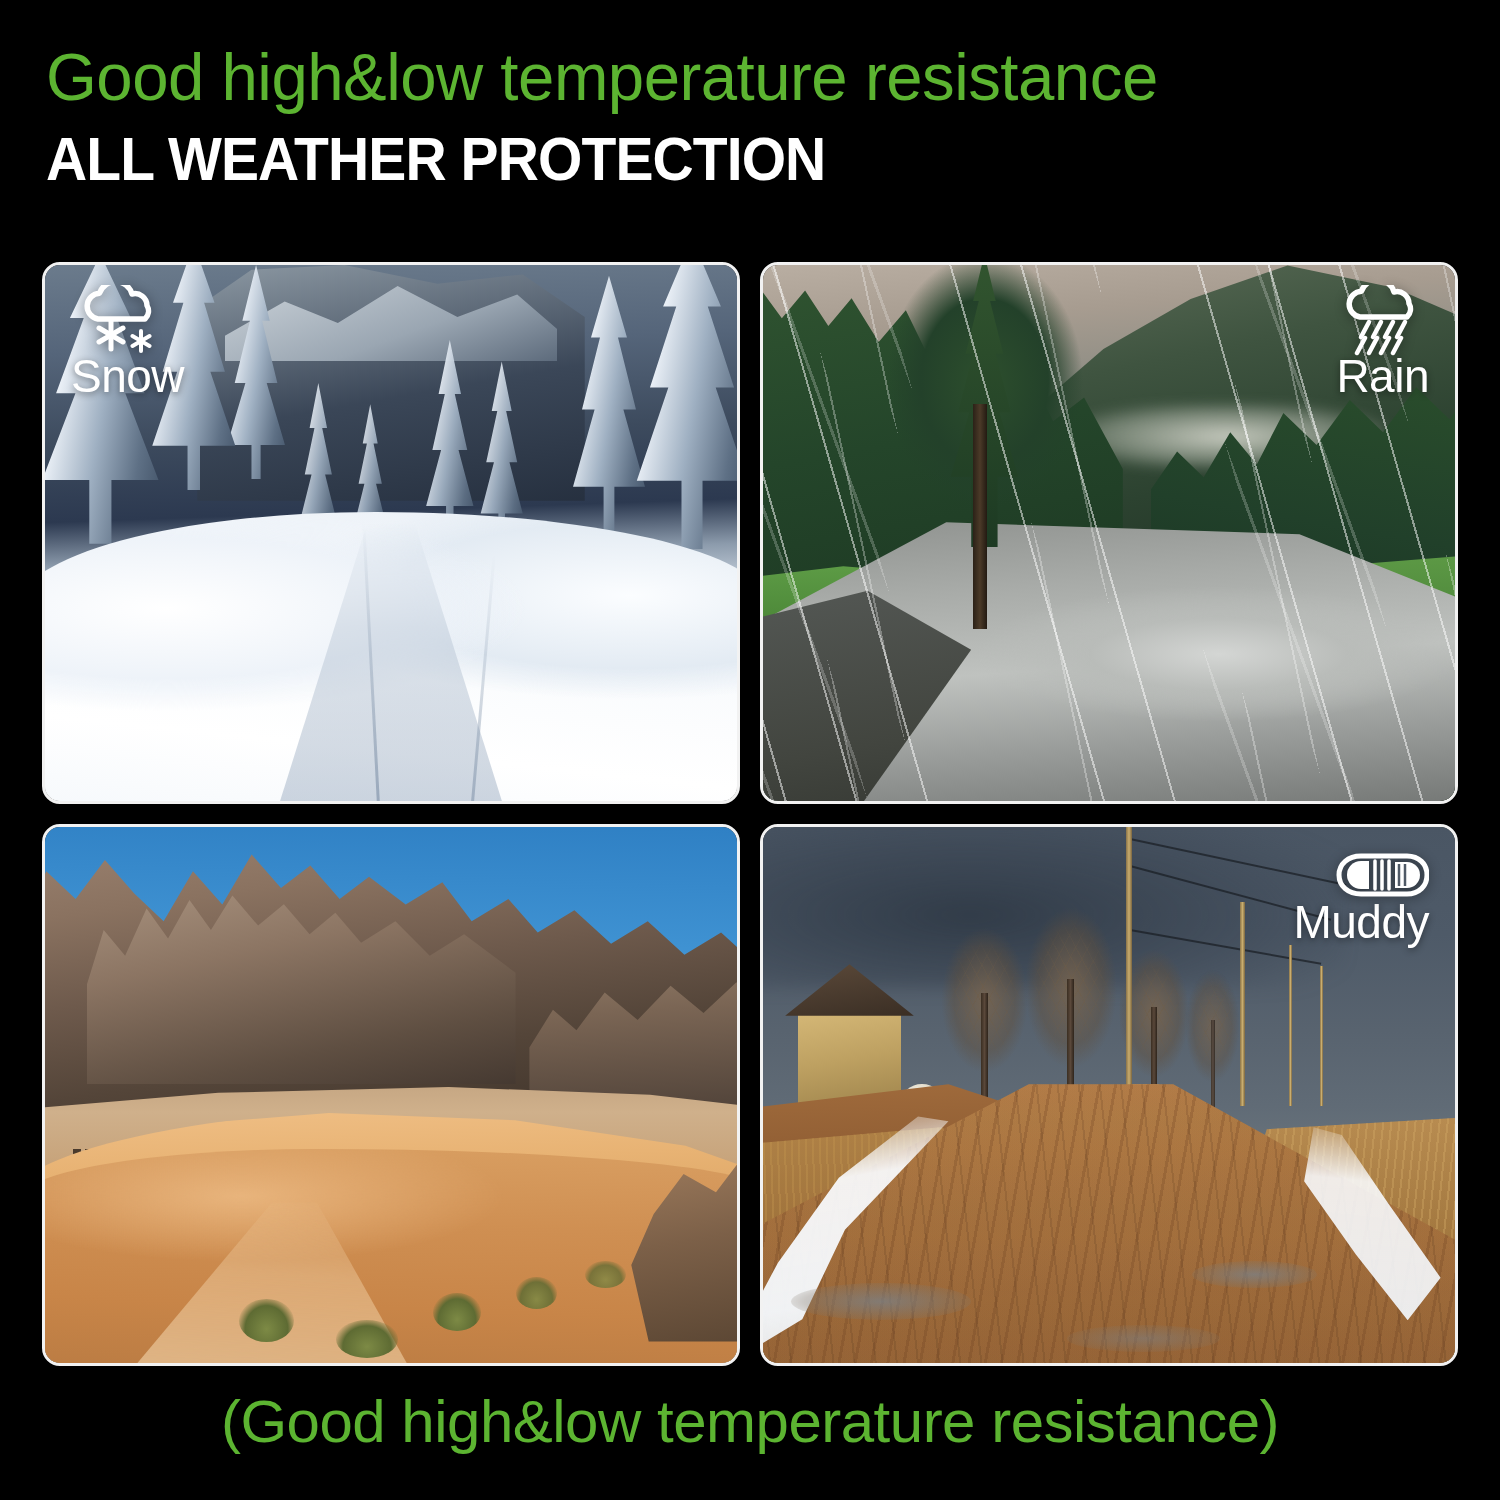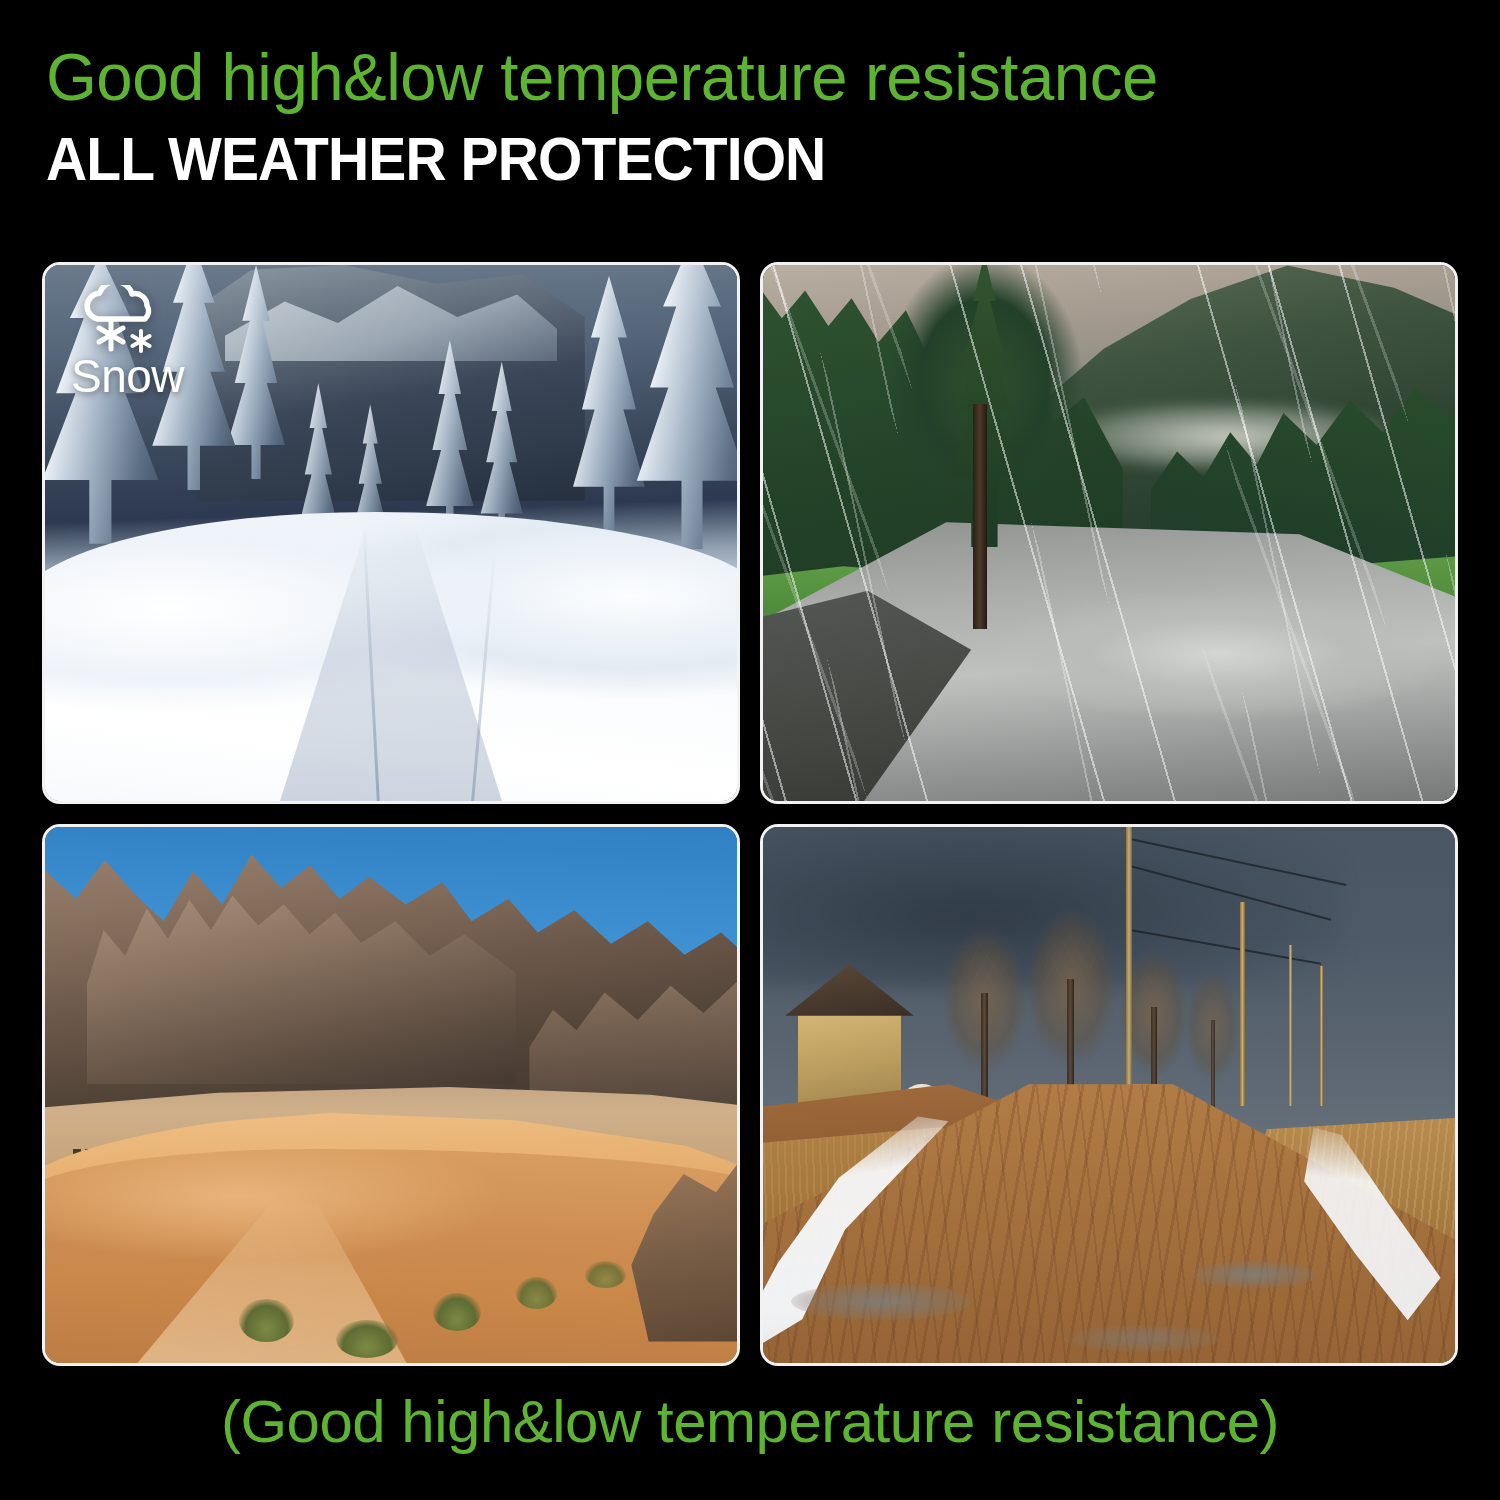--- a/index.html
+++ b/index.html
@@ -465,20 +465,38 @@
       <div class="rain-mist"></div>
       <div class="rain-forest-r"></div>
       <div class="rain-forest-l"></div>
       <div class="rain-road-far"></div>
       <div class="rain-grass2"></div>
       <div class="rain-grass"></div>
       <div class="rain-road"></div>
       <div class="rain-road-dark"></div>
       <div class="rain-bigtree"></div>
       <div class="rain-streaks"></div>
+    </div>
+    <div class="badge tr">
+      <span>
+        <svg width="96" height="72" viewBox="0 0 96 72" fill="none">
+          <path d="M27 32 a13 13 0 0 1 1.5-25.8 A17 17 0 0 1 61 7 a12 12 0 0 1 15 11.5 A11 11 0 0 1 74 32 Z" stroke="#ffffff" stroke-width="5.5" stroke-linejoin="round" fill="none"></path>
+          <g stroke="#ffffff" stroke-width="4.5" stroke-linecap="round">
+            <line x1="36" y1="37" x2="28" y2="52"></line>
+            <line x1="48" y1="37" x2="40" y2="52"></line>
+            <line x1="60" y1="37" x2="52" y2="52"></line>
+            <line x1="72" y1="37" x2="64" y2="52"></line>
+            <line x1="32" y1="53" x2="24" y2="68"></line>
+            <line x1="44" y1="53" x2="36" y2="68"></line>
+            <line x1="56" y1="53" x2="48" y2="68"></line>
+            <line x1="68" y1="53" x2="60" y2="68"></line>
+          </g>
+        </svg>
+      </span>
+      <span class="badge-label">Rain</span>
     </div>
   </div>
 
   <div class="panel">
     <div class="scene">
       <div class="des-sky"></div>
       <div class="des-cliffs"></div>
       <div class="des-cliffs2"></div>
       <div class="des-cliffs-r"></div>
       <div class="des-flat"></div>
@@ -526,17 +544,36 @@
       <div class="mud-grass-r"></div>
       <div class="mud-grass-l"></div>
       <div class="mud-pole p1"></div>
       <div class="mud-road"></div>
       <div class="mud-snow-l"></div>
       <div class="mud-snow-r"></div>
       <div class="mud-puddle q1"></div>
       <div class="mud-puddle q2"></div>
       <div class="mud-puddle q3"></div>
     </div>
+    <div class="badge tr">
+      <span>
+        <svg width="112" height="56" viewBox="0 0 112 56" fill="none">
+          <path d="M22 28 c0-11 9-19 22-19 h46 c12 0 20 8 20 19 0 11-8 19-20 19 h-46 c-13 0-22-8-22-19 z" stroke="#ffffff" stroke-width="5" fill="none"></path>
+          <path d="M30 28 a14 14 0 0 1 14-14 h8 v28 h-8 a14 14 0 0 1-14-14 z" fill="#ffffff"></path>
+          <g stroke="#ffffff" stroke-width="3.5" stroke-linecap="round">
+            <line x1="58" y1="14" x2="58" y2="42"></line>
+            <line x1="65" y1="14" x2="65" y2="42"></line>
+            <line x1="72" y1="14" x2="72" y2="42"></line>
+          </g>
+          <path d="M78 15 h12 a13 13 0 0 1 0 26 h-12 z" fill="#ffffff"></path>
+          <g stroke="#4f5966" stroke-width="2.5">
+            <line x1="82" y1="17" x2="82" y2="39"></line>
+            <line x1="88" y1="17" x2="88" y2="39"></line>
+          </g>
+        </svg>
+      </span>
+      <span class="badge-label">Muddy</span>
+    </div>
   </div>
 
 </div>
 
 <div class="caption">(Good high&amp;low temperature resistance)</div>
 
 </body></html>

